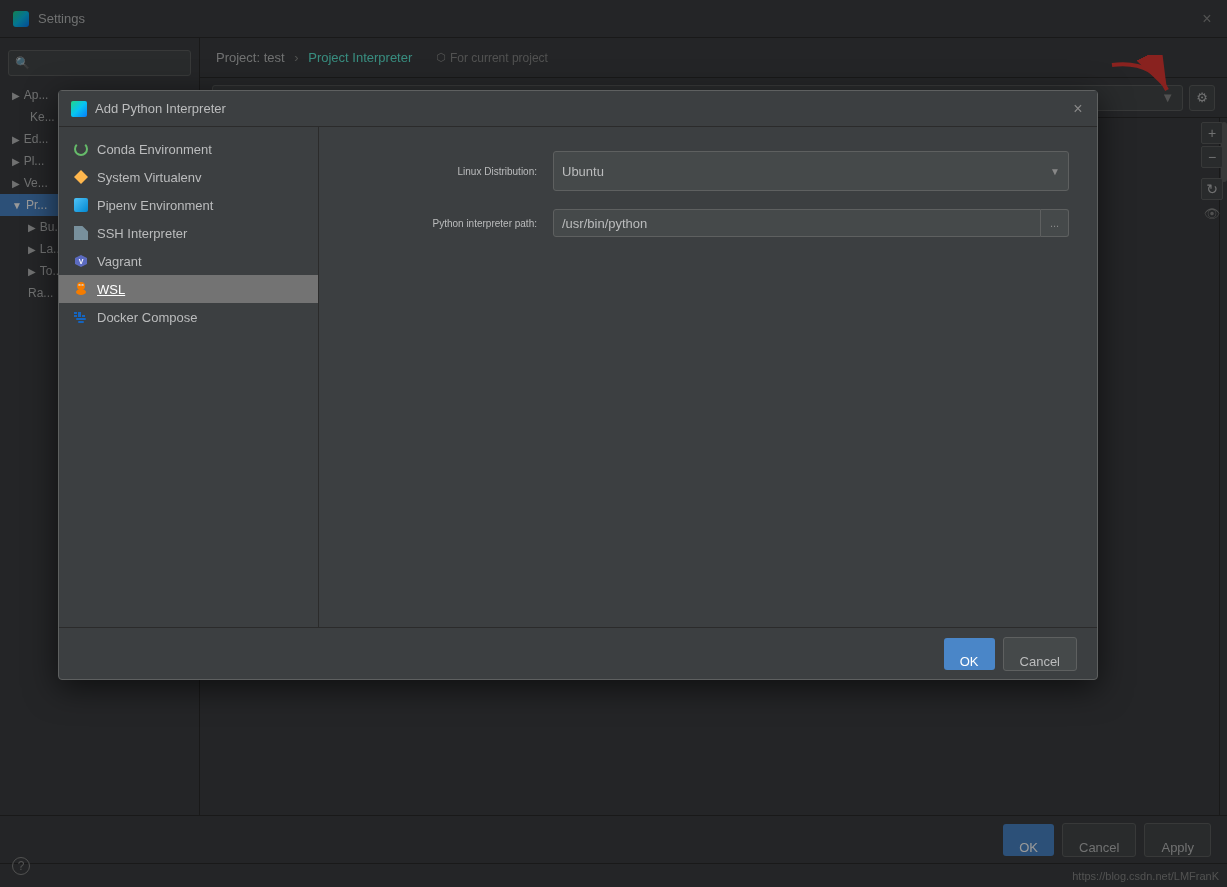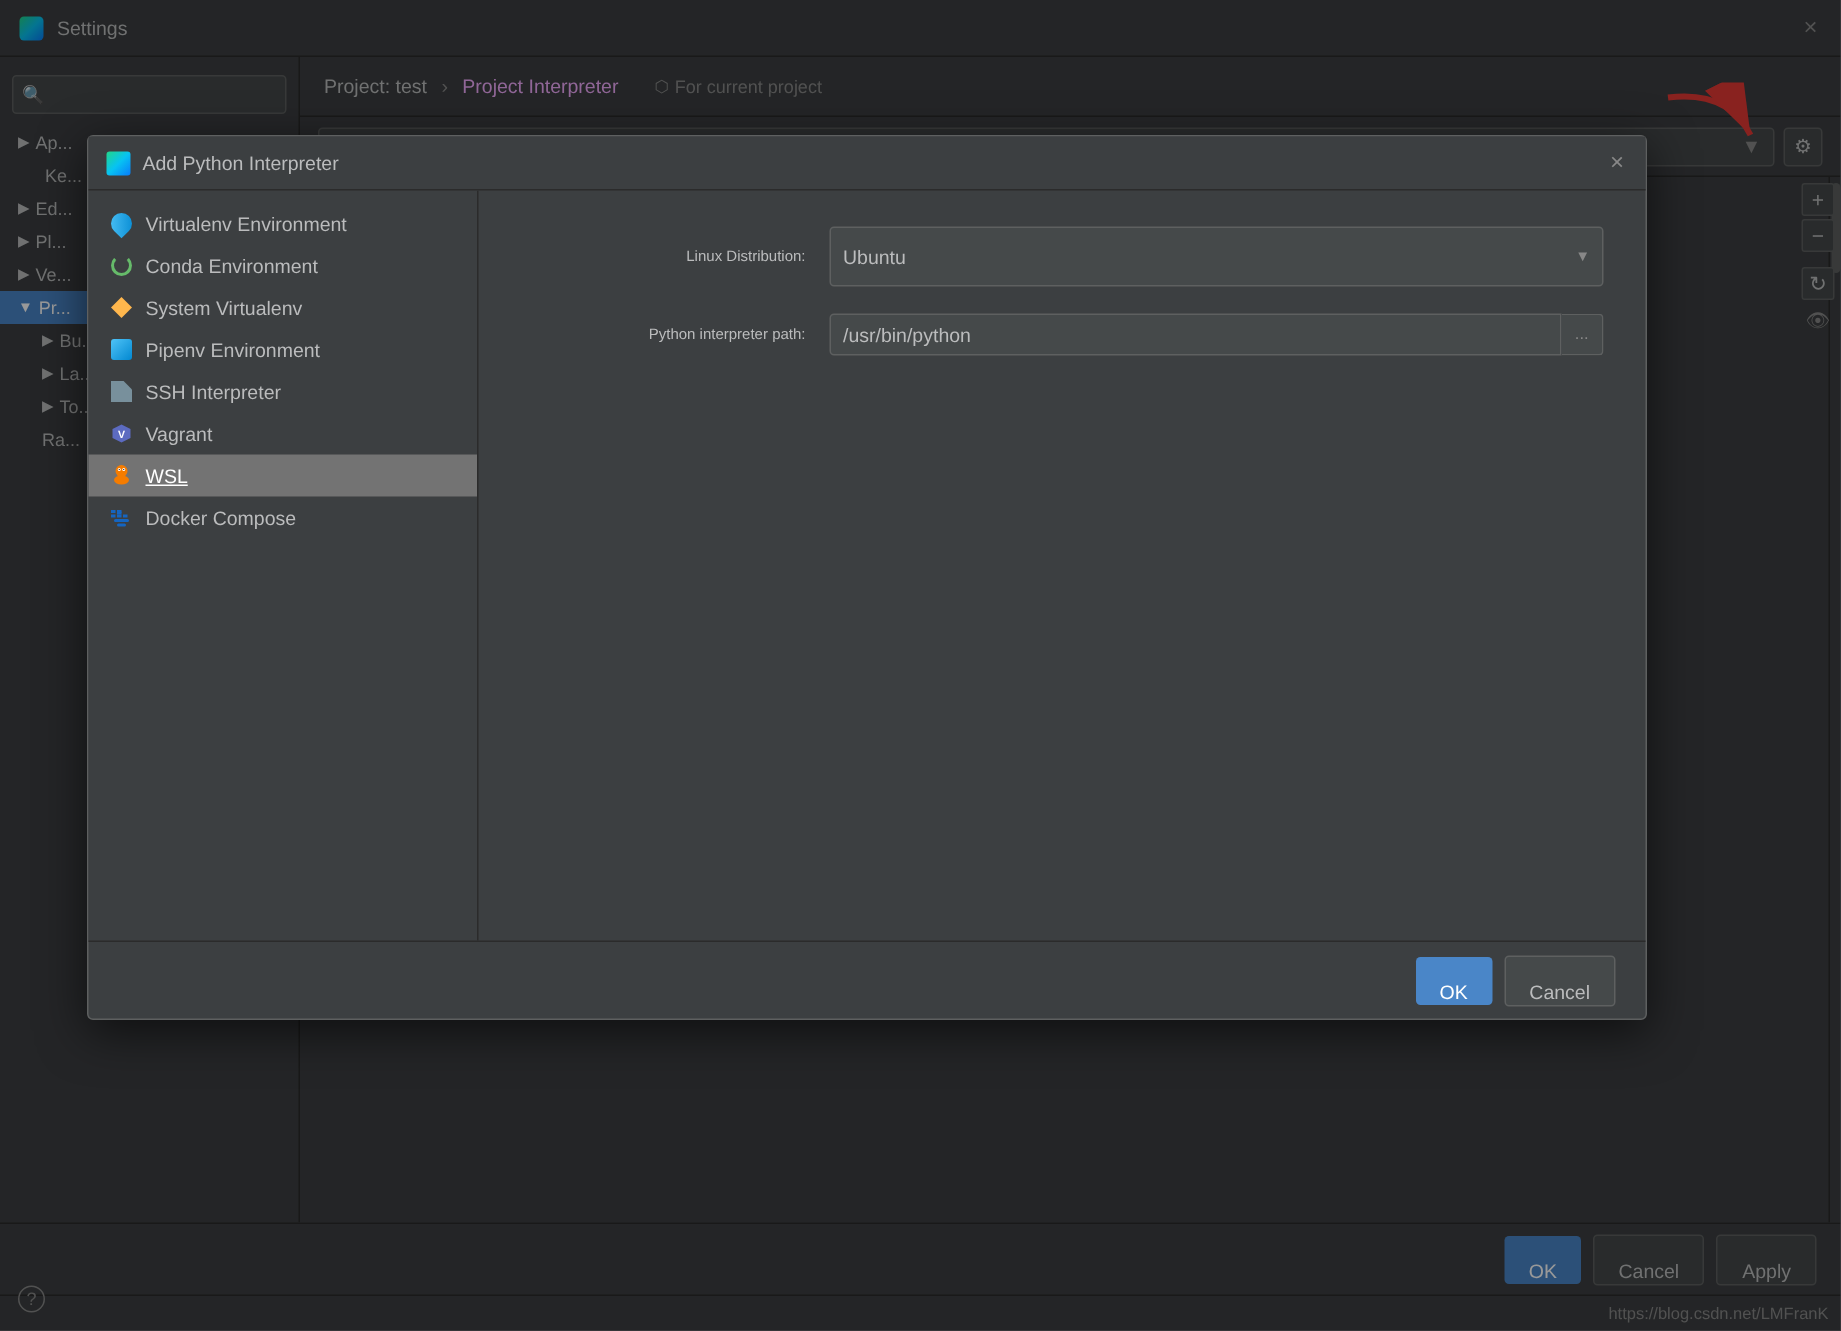--- a/index.html
+++ b/index.html
@@ -103,21 +103,21 @@
       display: flex;
       align-items: center;
       padding: 0 16px;
       flex-shrink: 0;
     }
     .breadcrumb {
       color: #bbbcbd;
       font-size: 13px;
     }
     .breadcrumb .sep { margin: 0 6px; color: #888; }
-    .breadcrumb .active { color: #f0abfc; }
+    .breadcrumb .active { color: #5eead4; }
     .for-current {
       margin-left: 24px;
       color: #888;
       font-size: 12px;
       display: flex;
       align-items: center;
       gap: 4px;
     }
 
     
@@ -598,26 +598,20 @@
         <span class="modal-title">Add Python Interpreter</span>
         <div class="modal-close">
           <span>×</span>
         </div>
       </div>
 
       <div class="modal-body">
 
         <div class="modal-sidebar">
 
-          <div class="modal-sidebar-item">
-            <div class="item-icon">
-              <div style="width:14px;height:14px;background:linear-gradient(135deg,#4fc3f7,#0288d1);border-radius:50% 50% 50% 0;transform:rotate(-45deg);"></div>
-            </div>
-            <span>Virtualenv Environment</span>
-          </div>
 
           <div class="modal-sidebar-item">
             <div class="item-icon">
               <div style="width:14px;height:14px;border:2px solid #66bb6a;border-top-color:transparent;border-radius:50%;"></div>
             </div>
             <span>Conda Environment</span>
           </div>
 
           <div class="modal-sidebar-item">
             <div class="item-icon">

